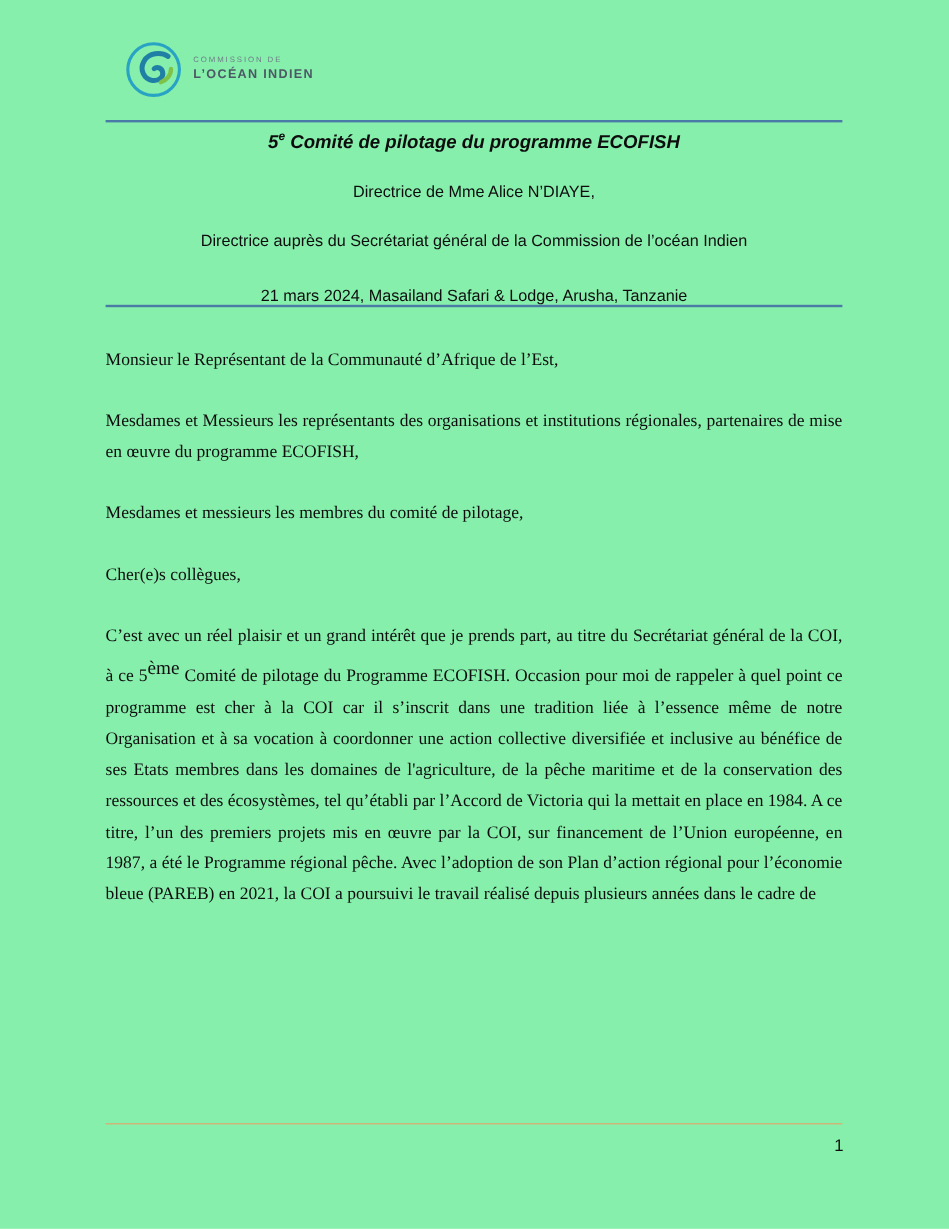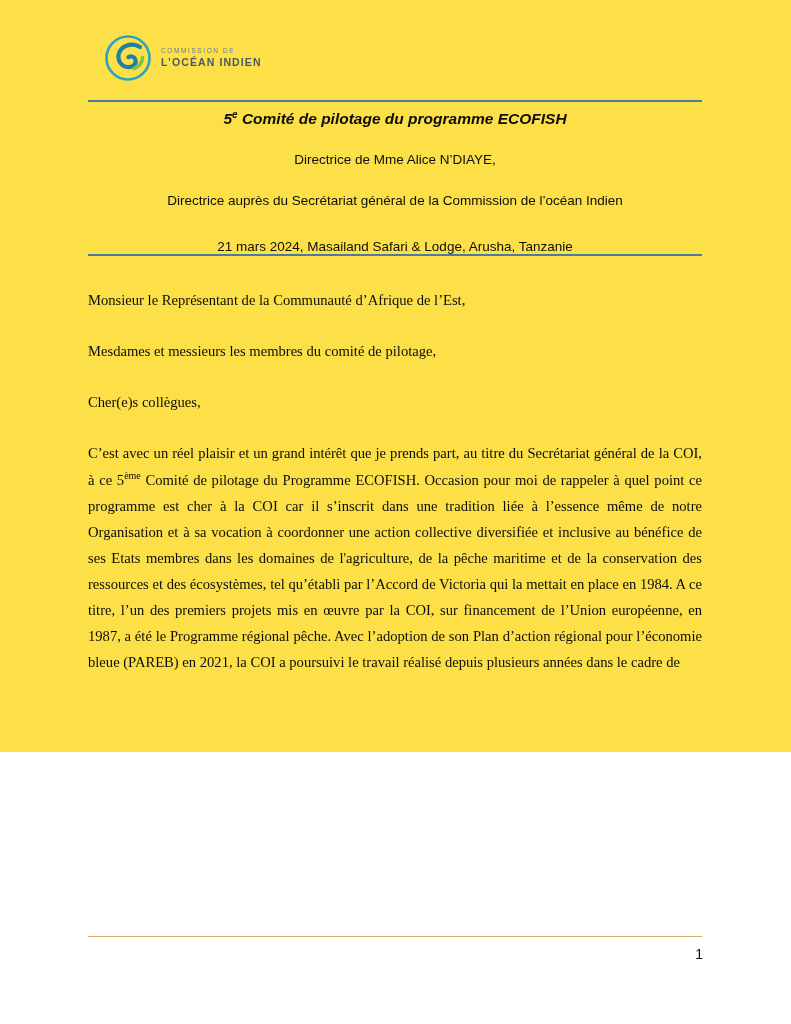--- a/index.html
+++ b/index.html
@@ -10,24 +10,24 @@
   body {
     width: 791px;
     height: 1024px;
     font-family: "Liberation Sans", sans-serif;
     color: #0d0d0d;
     overflow: hidden;
   }
   .page {
     position: relative;
     width: 791px;
-    height: 752px;
+    height: 1024px;
     box-sizing: border-box;
     padding: 0;
-    background: #fde047;
+    background: #86efac;
   }
 
   
   .logo-block {
     position: absolute;
     left: 104px;
     top: 34px;
     display: flex;
     align-items: center;
     gap: 9px;
@@ -117,21 +117,21 @@
     text-justify: inter-word;
     font-family: Liberation Serif, serif;
   }
   .body-block p.salut {
     text-align: left;
   }
   .body-block p:last-child {
     margin-bottom: 0;
   }
   .body-block p sup {
-    font-size: 10px;
+    font-size: 16px;
     vertical-align: super;
   }
 
   
   .page-number {
     position: absolute;
     right: 88px;
     top: 946px;
     font-size: 14px;
     text-align: right;
@@ -159,20 +159,21 @@
 
   <div class="title-block">
     <h1 class="doc-title"><span>5</span><sup>e</sup><span> Comité de pilotage du programme ECOFISH</span></h1>
     <p class="subtitle">Directrice de Mme Alice N’DIAYE,</p>
     <p class="subtitle">Directrice auprès du Secrétariat général de la Commission de l’océan Indien</p>
     <p class="subtitle">21 mars 2024, Masailand Safari &amp; Lodge, Arusha, Tanzanie</p>
   </div>
 
   <div class="body-block">
     <p class="salut">Monsieur le Représentant de la Communauté d’Afrique de l’Est,</p>
+    <p>Mesdames et Messieurs les représentants des organisations et institutions régionales, partenaires de mise en œuvre du programme ECOFISH,</p>
     <p class="salut">Mesdames et messieurs les membres du comité de pilotage,</p>
     <p class="salut">Cher(e)s collègues,</p>
     <p><span>C’est avec un réel plaisir et un grand intérêt que je prends part, au titre du Secrétariat général de la COI, à ce 5</span><sup>ème</sup><span> Comité de pilotage du Programme ECOFISH. Occasion pour moi de rappeler à quel point ce programme est cher à la COI car il s’inscrit dans une tradition liée à l’essence même de notre Organisation et à sa vocation à coordonner une action collective diversifiée et inclusive au bénéfice de ses Etats membres dans les domaines de l'agriculture, de la pêche maritime et de la conservation des ressources et des écosystèmes, tel qu’établi par l’Accord de Victoria qui la mettait en place en 1984. A ce titre, l’un des premiers projets mis en œuvre par la COI, sur financement de l’Union européenne, en 1987, a été le Programme régional pêche. Avec l’adoption de son Plan d’action régional pour l’économie bleue (PAREB) en 2021, la COI a poursuivi le travail réalisé depuis plusieurs années dans le cadre de</span></p>
   </div>
 
   <div class="footer-rule"></div>
   <div class="page-number">1</div>
 
 </div>
 

